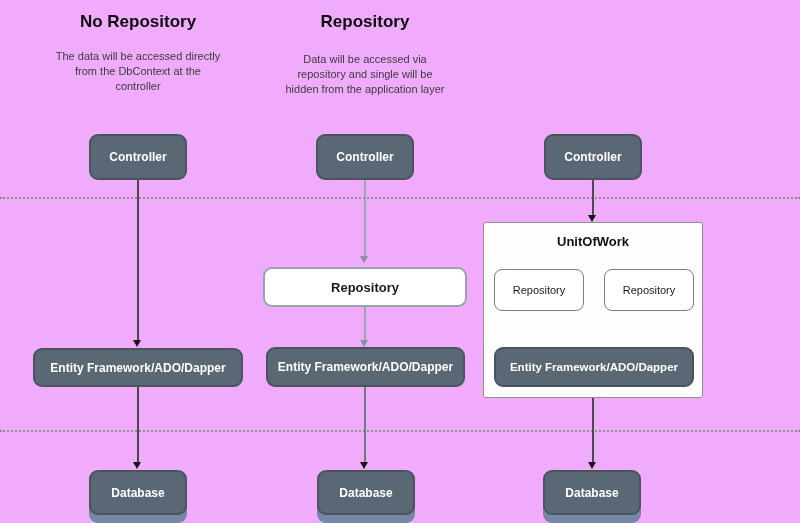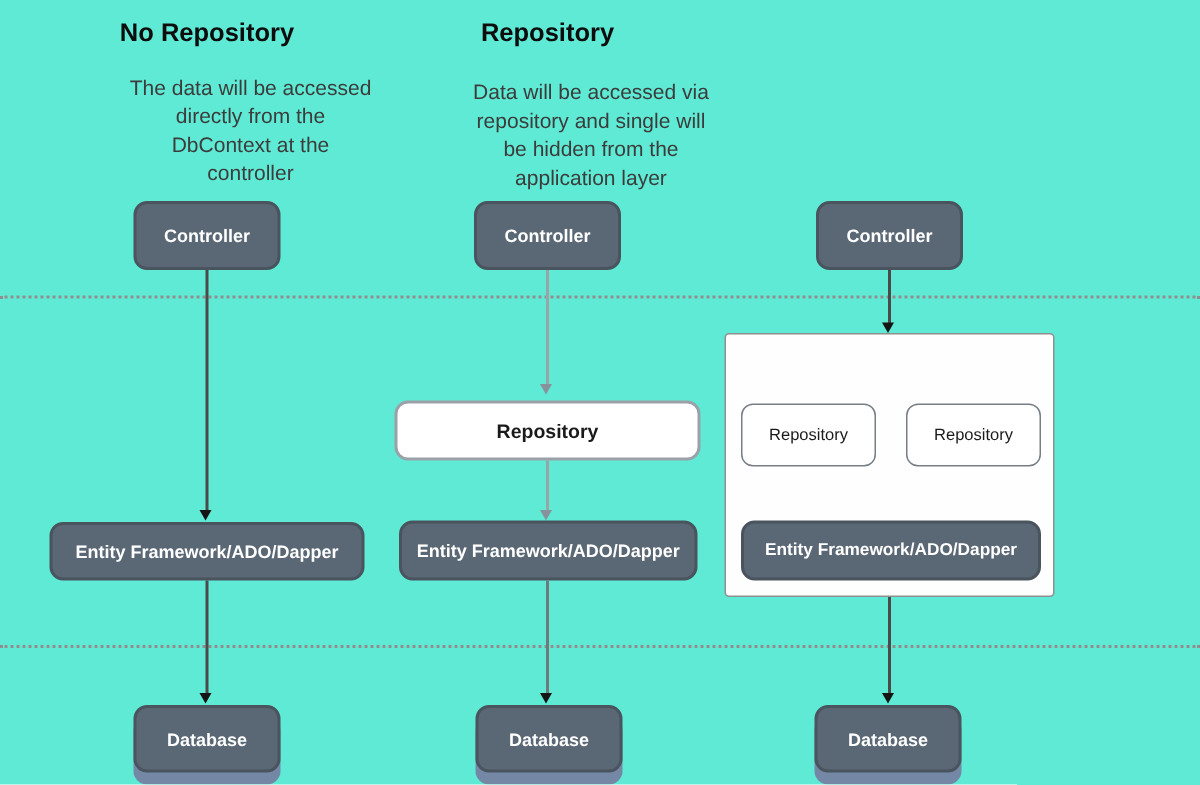--- a/index.html
+++ b/index.html
@@ -1,35 +1,35 @@
 <!DOCTYPE html>
 <html><head>
 <meta charset="utf-8">
 <style>
   html,body{margin:0;padding:0;background:#ffffff;}
   .canvas{
     position:relative;
     width:800px;height:523px;
-    background:#5eead4;
+    background:#f0abfc;
     overflow:hidden;
     font-family:"Liberation Sans","DejaVu Sans",sans-serif;
   }
   .divider{
     position:absolute;left:0;width:800px;height:0;
     border-top:2px dotted #8f8f8f;
   }
   .col-title{
     position:absolute;
     font-size:17px;font-weight:bold;color:#0d0d0d;
     text-align:center;line-height:1.15;
   }
   .col-sub{
     position:absolute;
-    font-size:14px;color:#3c3c3c;
-    text-align:center;line-height:1.35;margin-left:29px;
+    font-size:11px;color:#3c3c3c;
+    text-align:center;line-height:1.35;
   }
   .node{
     position:absolute;
     background:#5a6774;
     border:2px solid #49545f;
     border-radius:9px;
     color:#ffffff;font-weight:bold;font-size:12px;
     display:flex;align-items:center;justify-content:center;
     white-space:nowrap;
     box-sizing:border-box;
@@ -141,20 +141,21 @@
 
 
   <div class="node" style="left:544px;top:134px;width:98px;height:46px">
     <span>Controller</span>
   </div>
 
   <div class="vline vline-dark" style="left:592px;top:180px;height:36px"></div>
   <div class="arrow" style="left:588px;top:215px"></div>
 
   <div class="uow" style="left:483px;top:222px;width:220px;height:176px">
+    <div class="uow-title">UnitOfWork</div>
     <div class="repo-sm" style="left:10px;top:46px;width:90px;height:42px">
       <span>Repository</span>
     </div>
     <div class="repo-sm" style="left:120px;top:46px;width:90px;height:42px">
       <span>Repository</span>
     </div>
     <div class="node" style="left:10px;top:124px;width:200px;height:40px;font-size:11.5px">
       <span>Entity Framework/ADO/Dapper</span>
     </div>
   </div>

